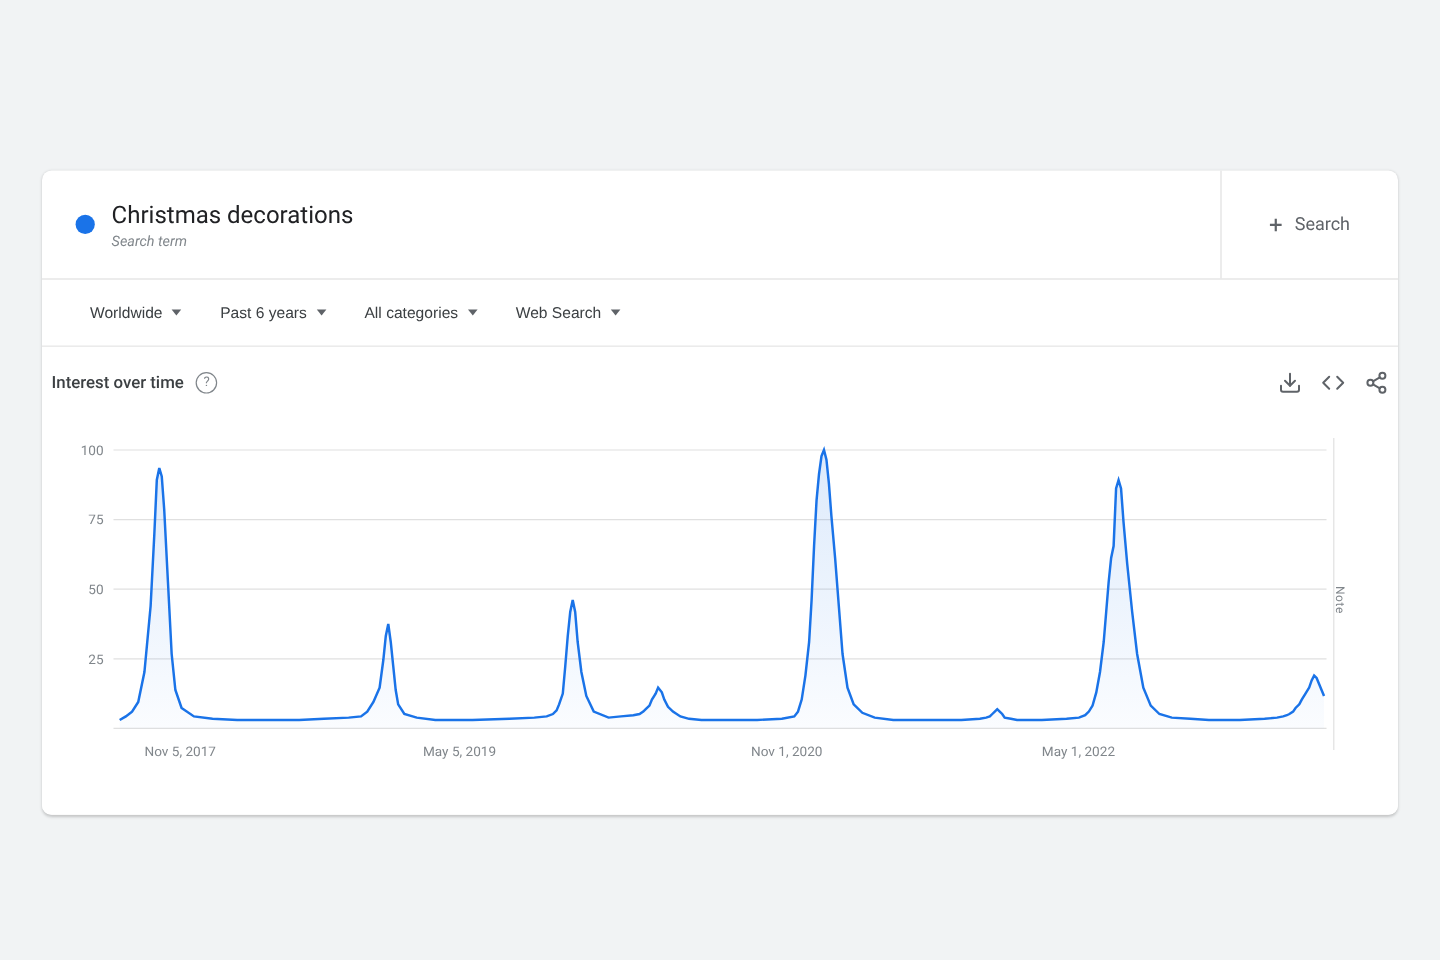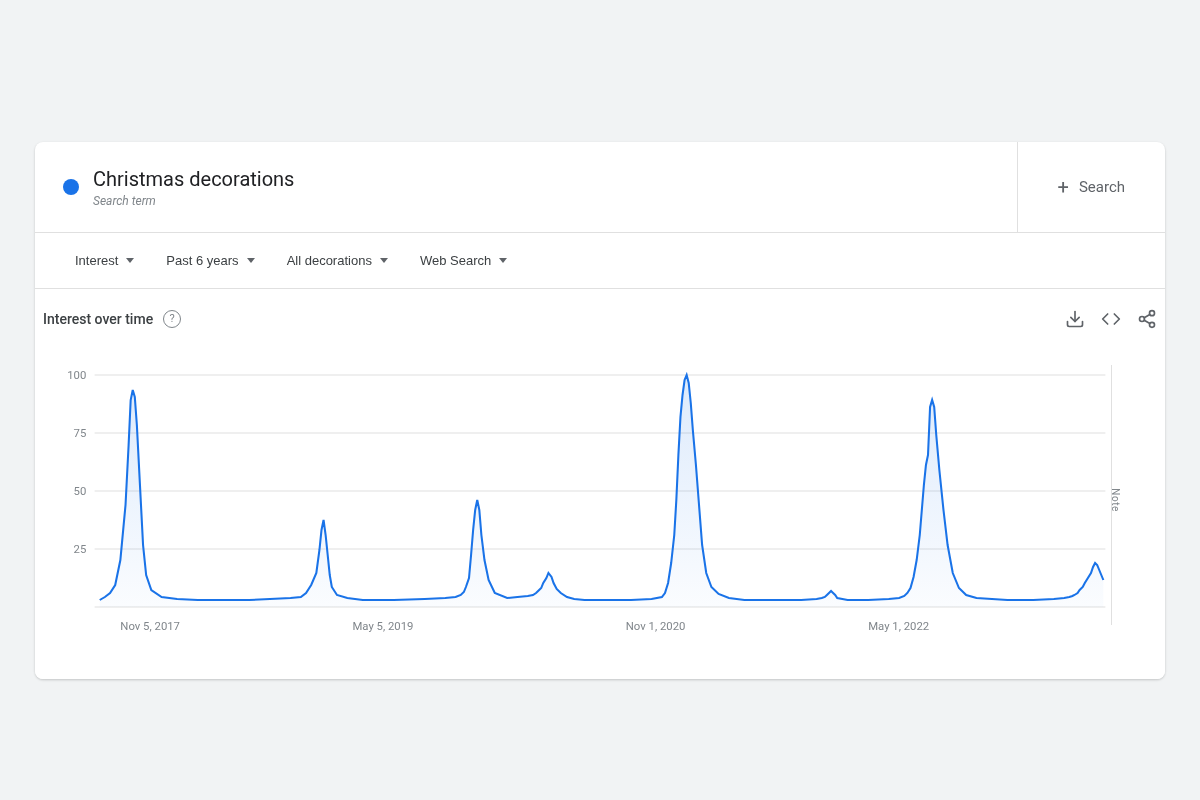--- a/index.html
+++ b/index.html
@@ -195,29 +195,29 @@
       </div>
     </div>
     <div class="compare-section">
       <span class="compare-plus">+</span>
       <span>Search</span>
     </div>
   </div>
 
   <div class="filters-bar">
     <button class="filter-btn">
-      <span>Interest</span>
+      <span>Worldwide</span>
       <span class="chevron-down"></span>
     </button>
     <button class="filter-btn">
       <span>Past 6 years</span>
       <span class="chevron-down"></span>
     </button>
     <button class="filter-btn">
-      <span>All decorations</span>
+      <span>All categories</span>
       <span class="chevron-down"></span>
     </button>
     <button class="filter-btn">
       <span>Web Search</span>
       <span class="chevron-down"></span>
     </button>
   </div>
 
   <div class="chart-section">
     <div class="chart-header">

